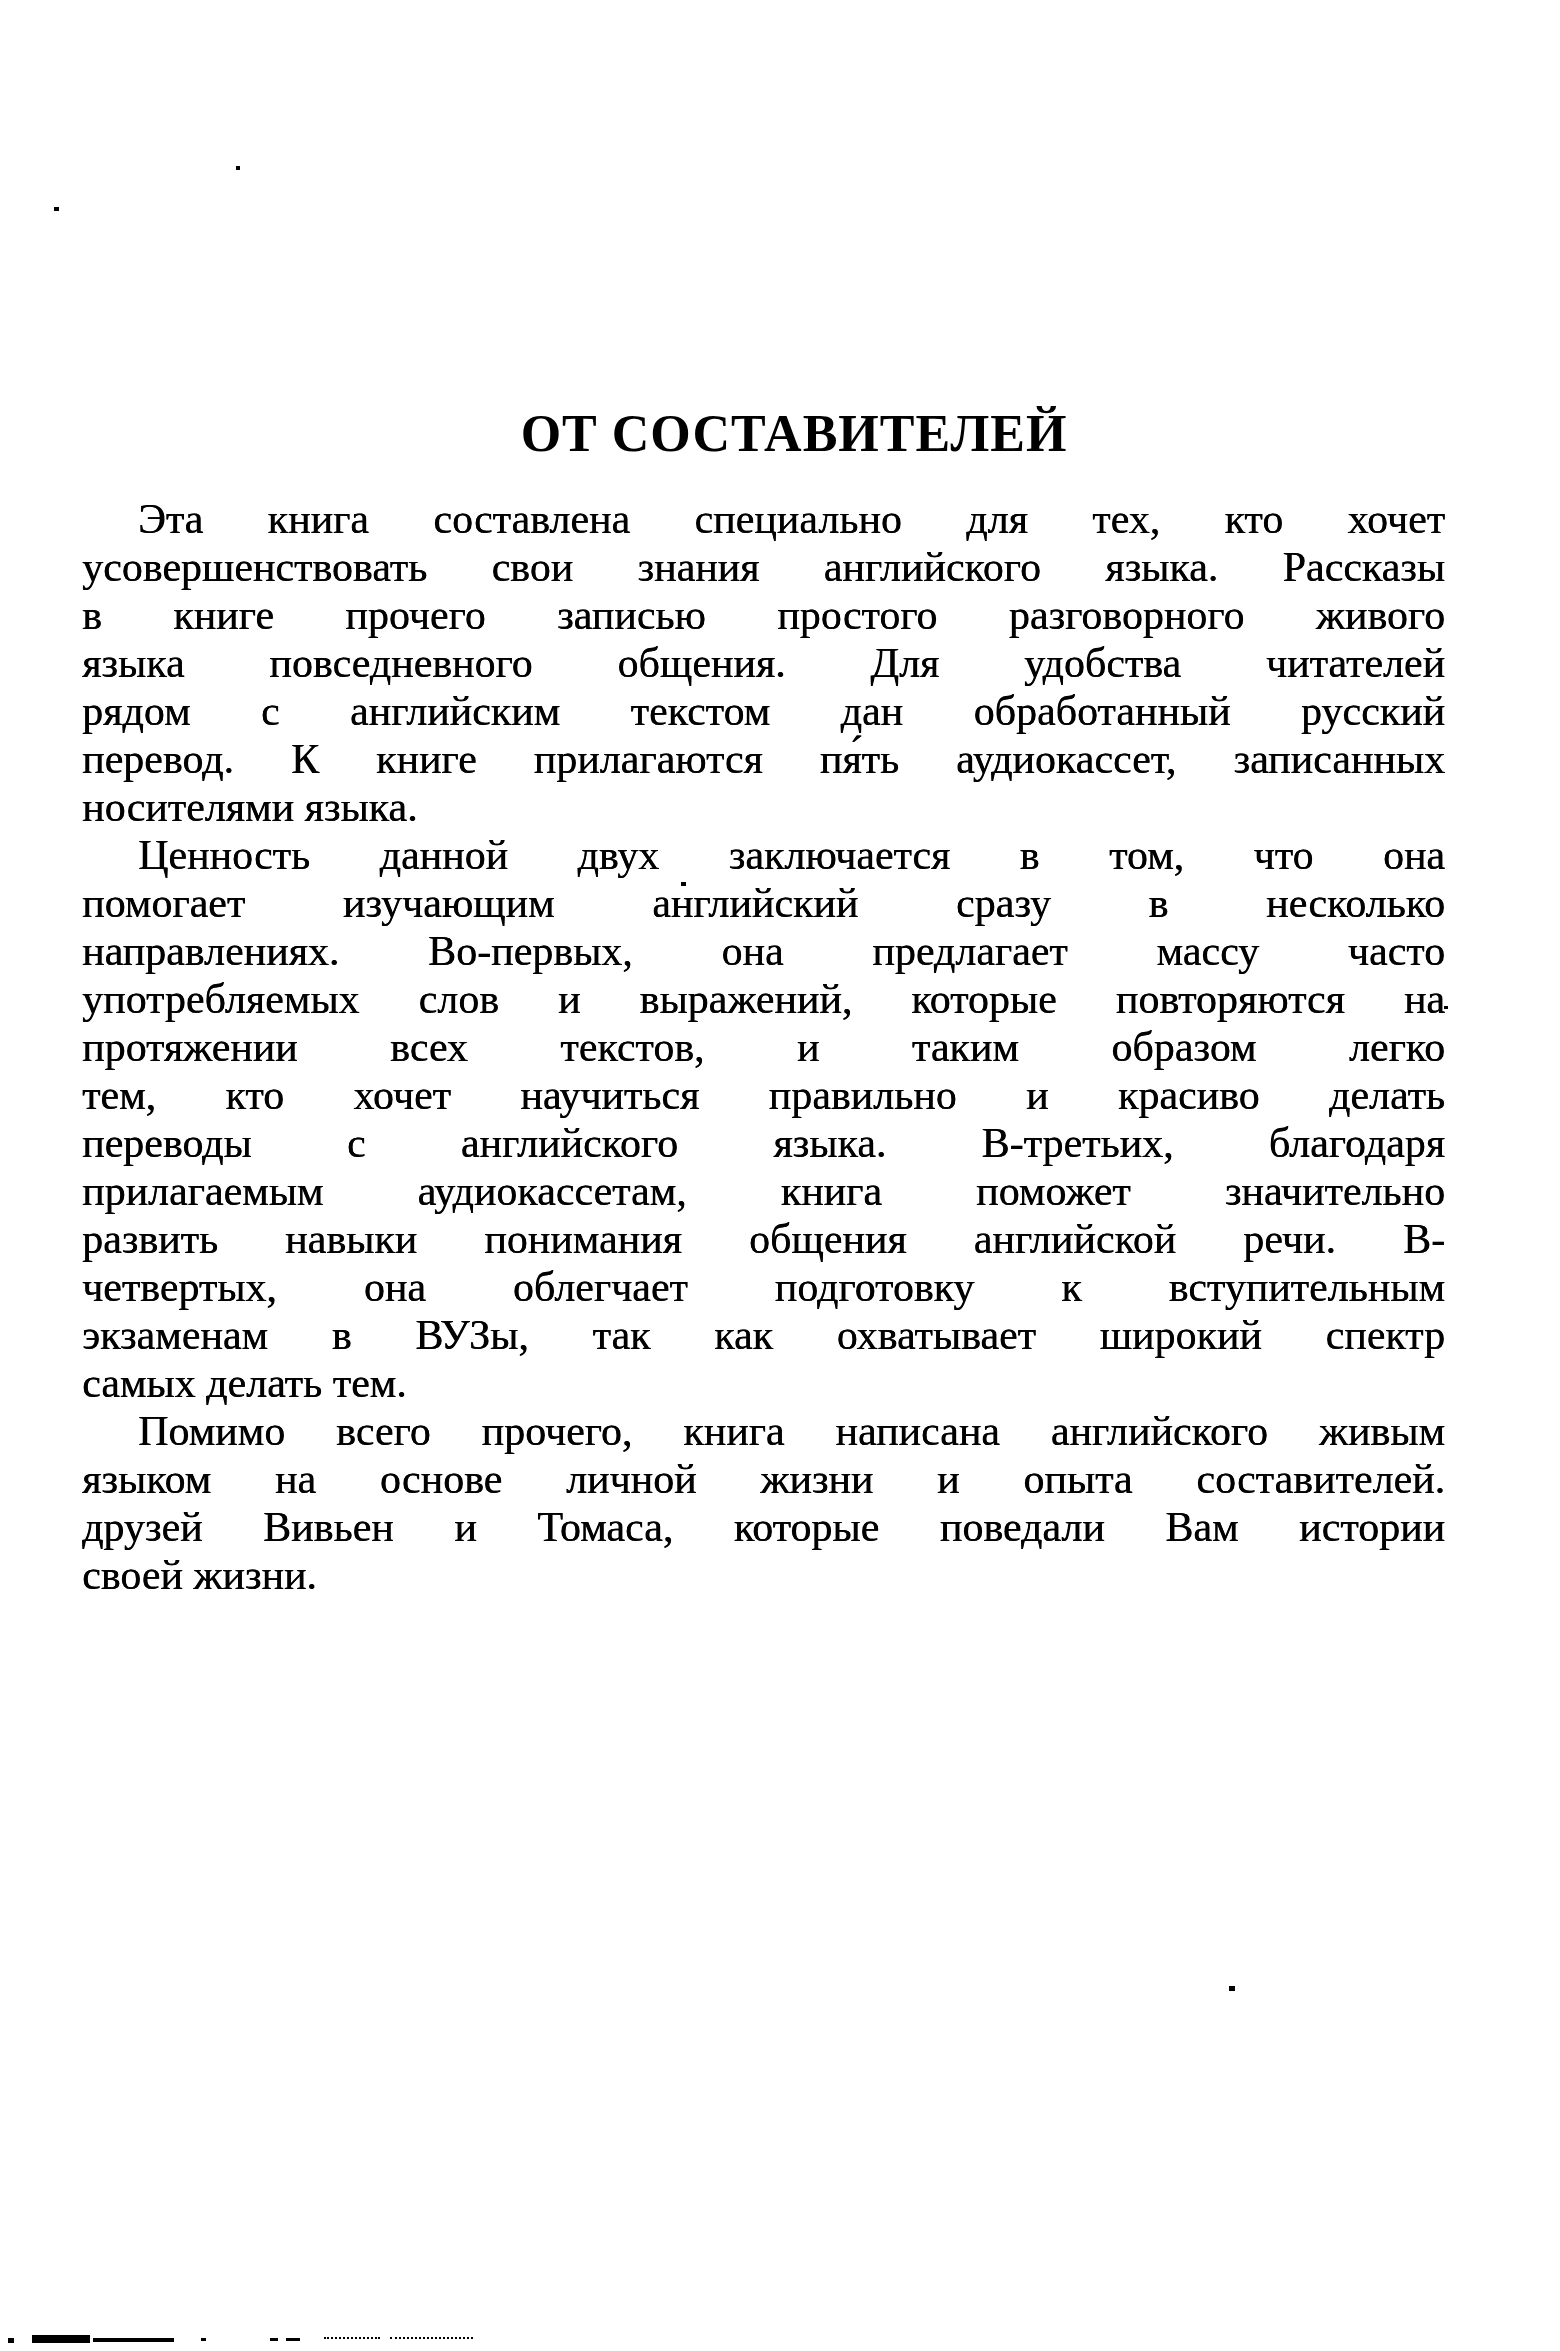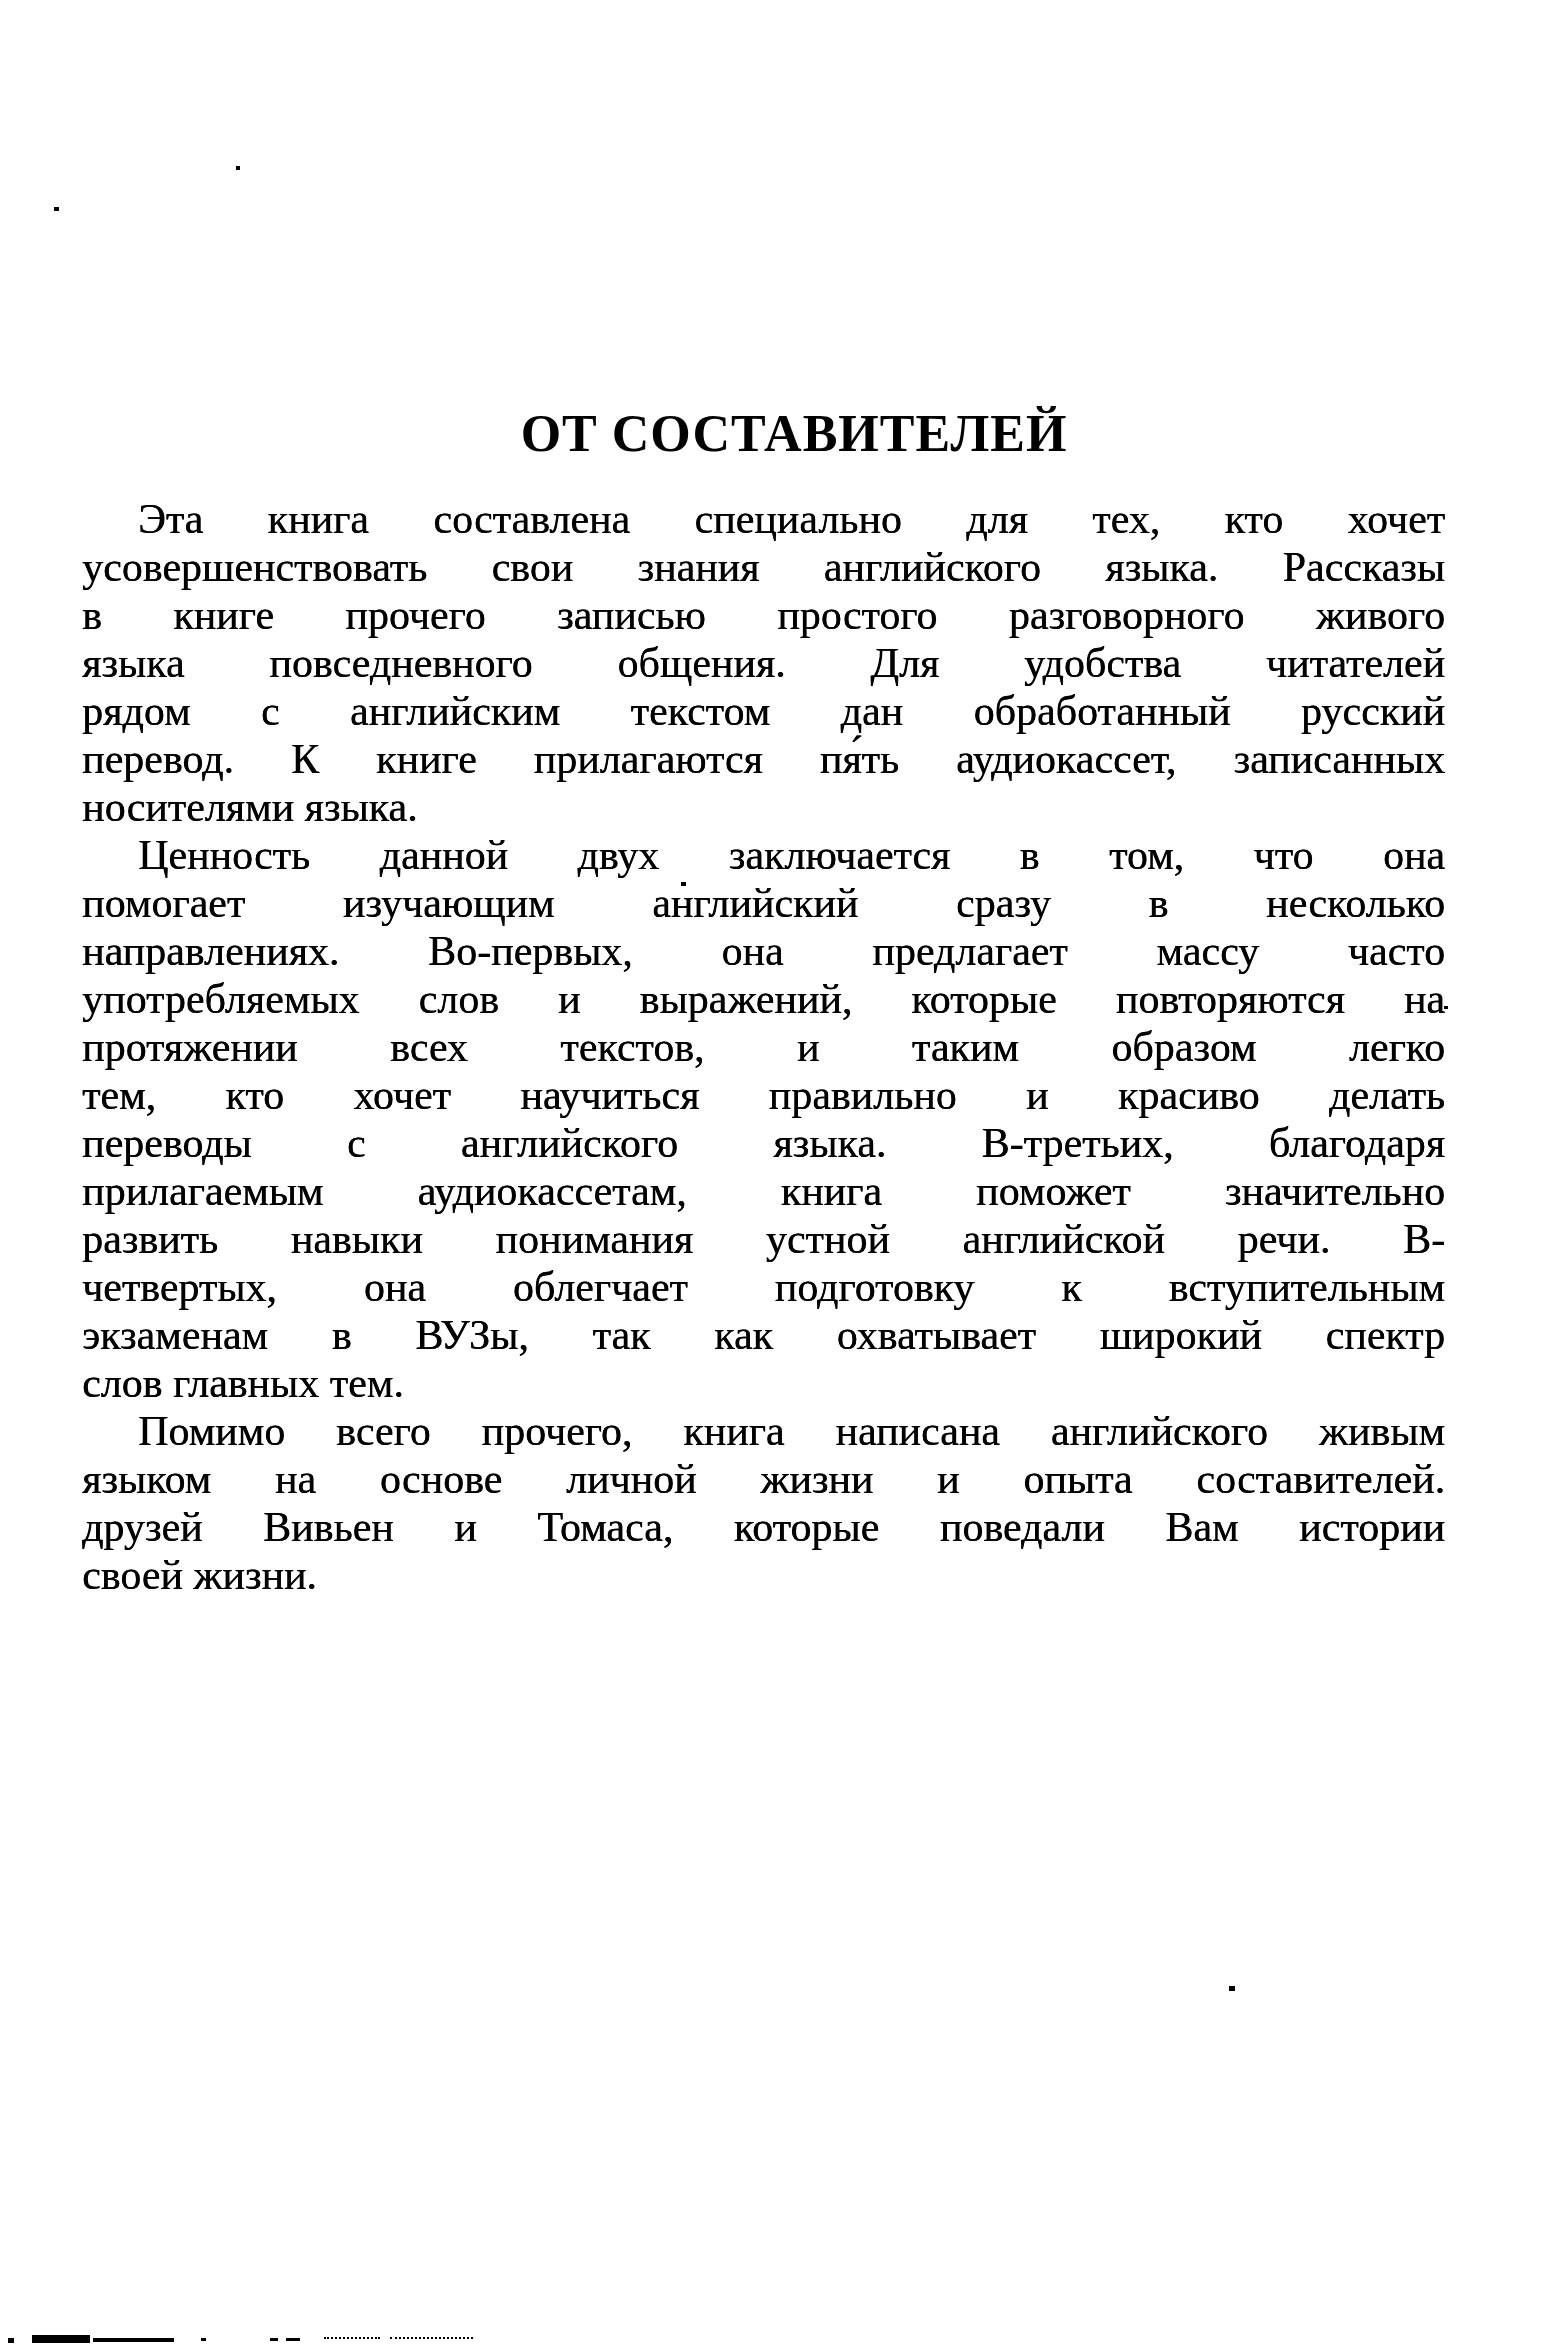--- a/index.html
+++ b/index.html
@@ -80,24 +80,24 @@
       <div class="line">перевод. К книге прилагаются пя́ть аудиокассет, записанных</div>
       <div class="line plast">носителями языка.</div>
       <div class="line first">Ценность данной двух заключается в том, что она</div>
       <div class="line">помогает изучающим английский сразу в несколько</div>
       <div class="line">направлениях. Во-первых, она предлагает массу часто</div>
       <div class="line">употребляемых слов и выражений, которые повторяются на</div>
       <div class="line">протяжении всех текстов, и таким образом легко</div>
       <div class="line">тем, кто хочет научиться правильно и красиво делать</div>
       <div class="line">переводы с английского языка. В-третьих, благодаря</div>
       <div class="line">прилагаемым аудиокассетам, книга поможет значительно</div>
-      <div class="line">развить навыки понимания устной английской речи. В-</div>
+      <div class="line">развить навыки понимания общения английской речи. В-</div>
       <div class="line">четвертых, она облегчает подготовку к вступительным</div>
       <div class="line">экзаменам в ВУЗы, так как охватывает широкий спектр</div>
-      <div class="line plast">слов главных тем.</div>
+      <div class="line plast">самых делать тем.</div>
       <div class="line first">Помимо всего прочего, книга написана английского живым</div>
       <div class="line">языком на основе личной жизни и опыта составителей.</div>
       <div class="line">друзей Вивьен и Томаса, которые поведали Вам истории</div>
       <div class="line plast">своей жизни.</div>
     </div>
 
   <div class="artifact" style="left:236px; top:166px; width:3.9px; height:3.9px;"></div>
   <div class="artifact" style="left:54px; top:207px; width:4.8px; height:3.9px;"></div>
   <div class="artifact" style="left:681px; top:882px; width:4.8px; height:3.9px;"></div>
   <div class="artifact" style="left:1444px; top:1006px; width:3.9px; height:2.9px;"></div>

